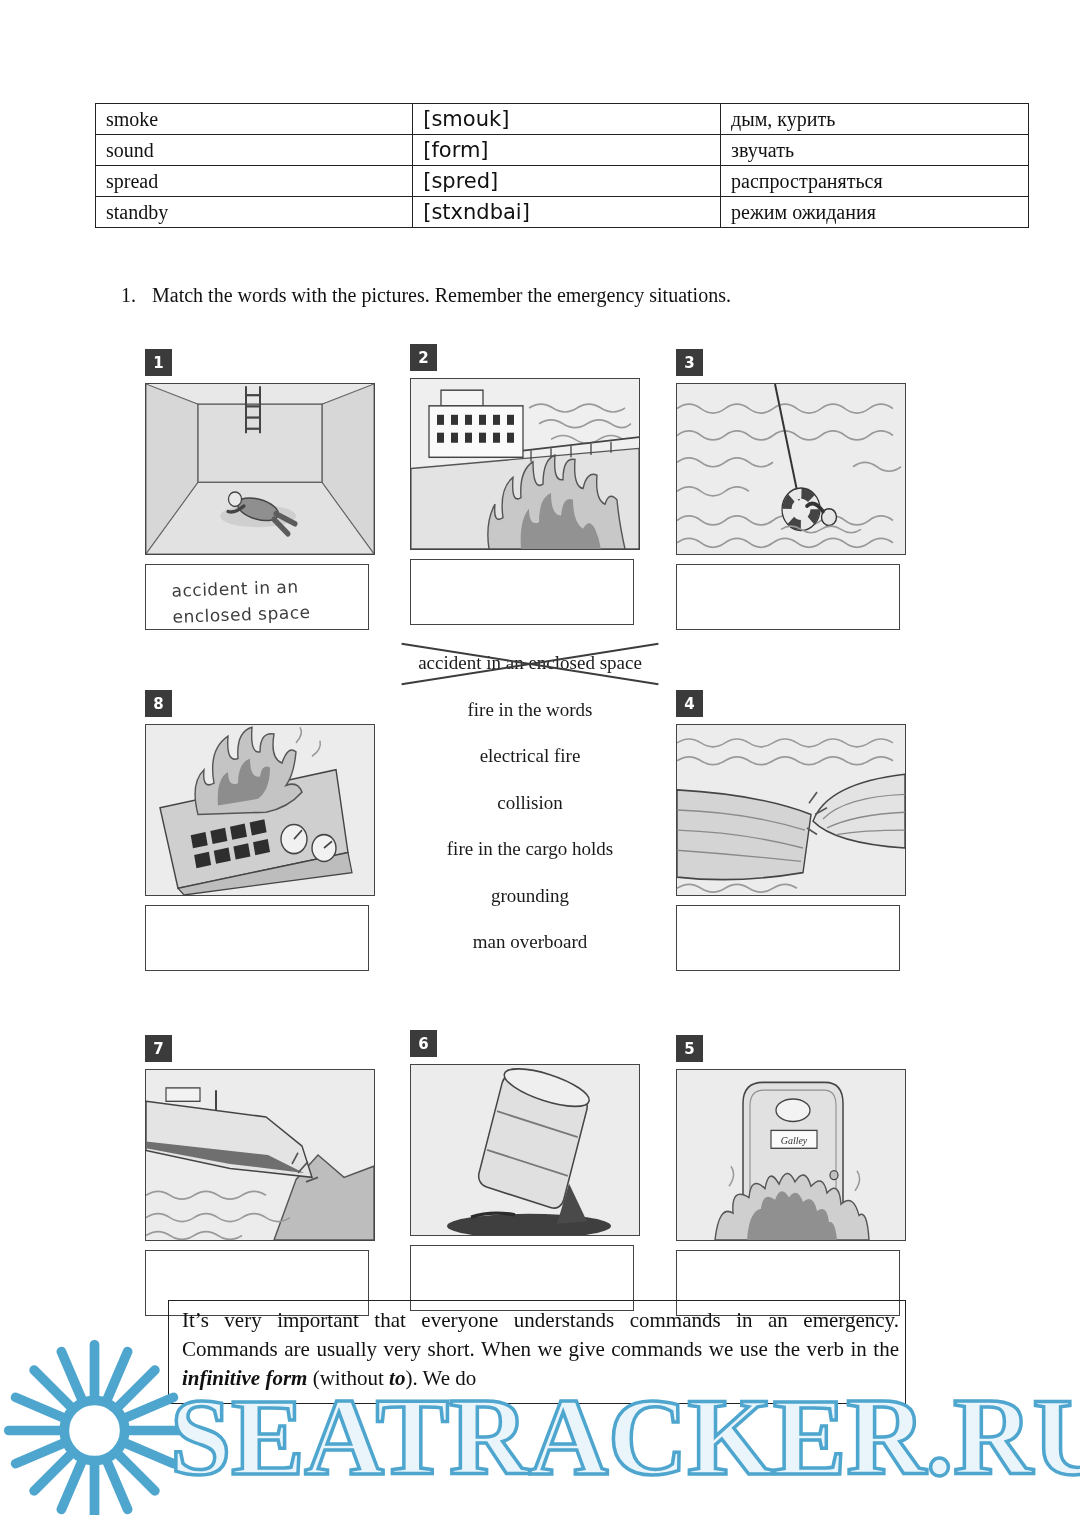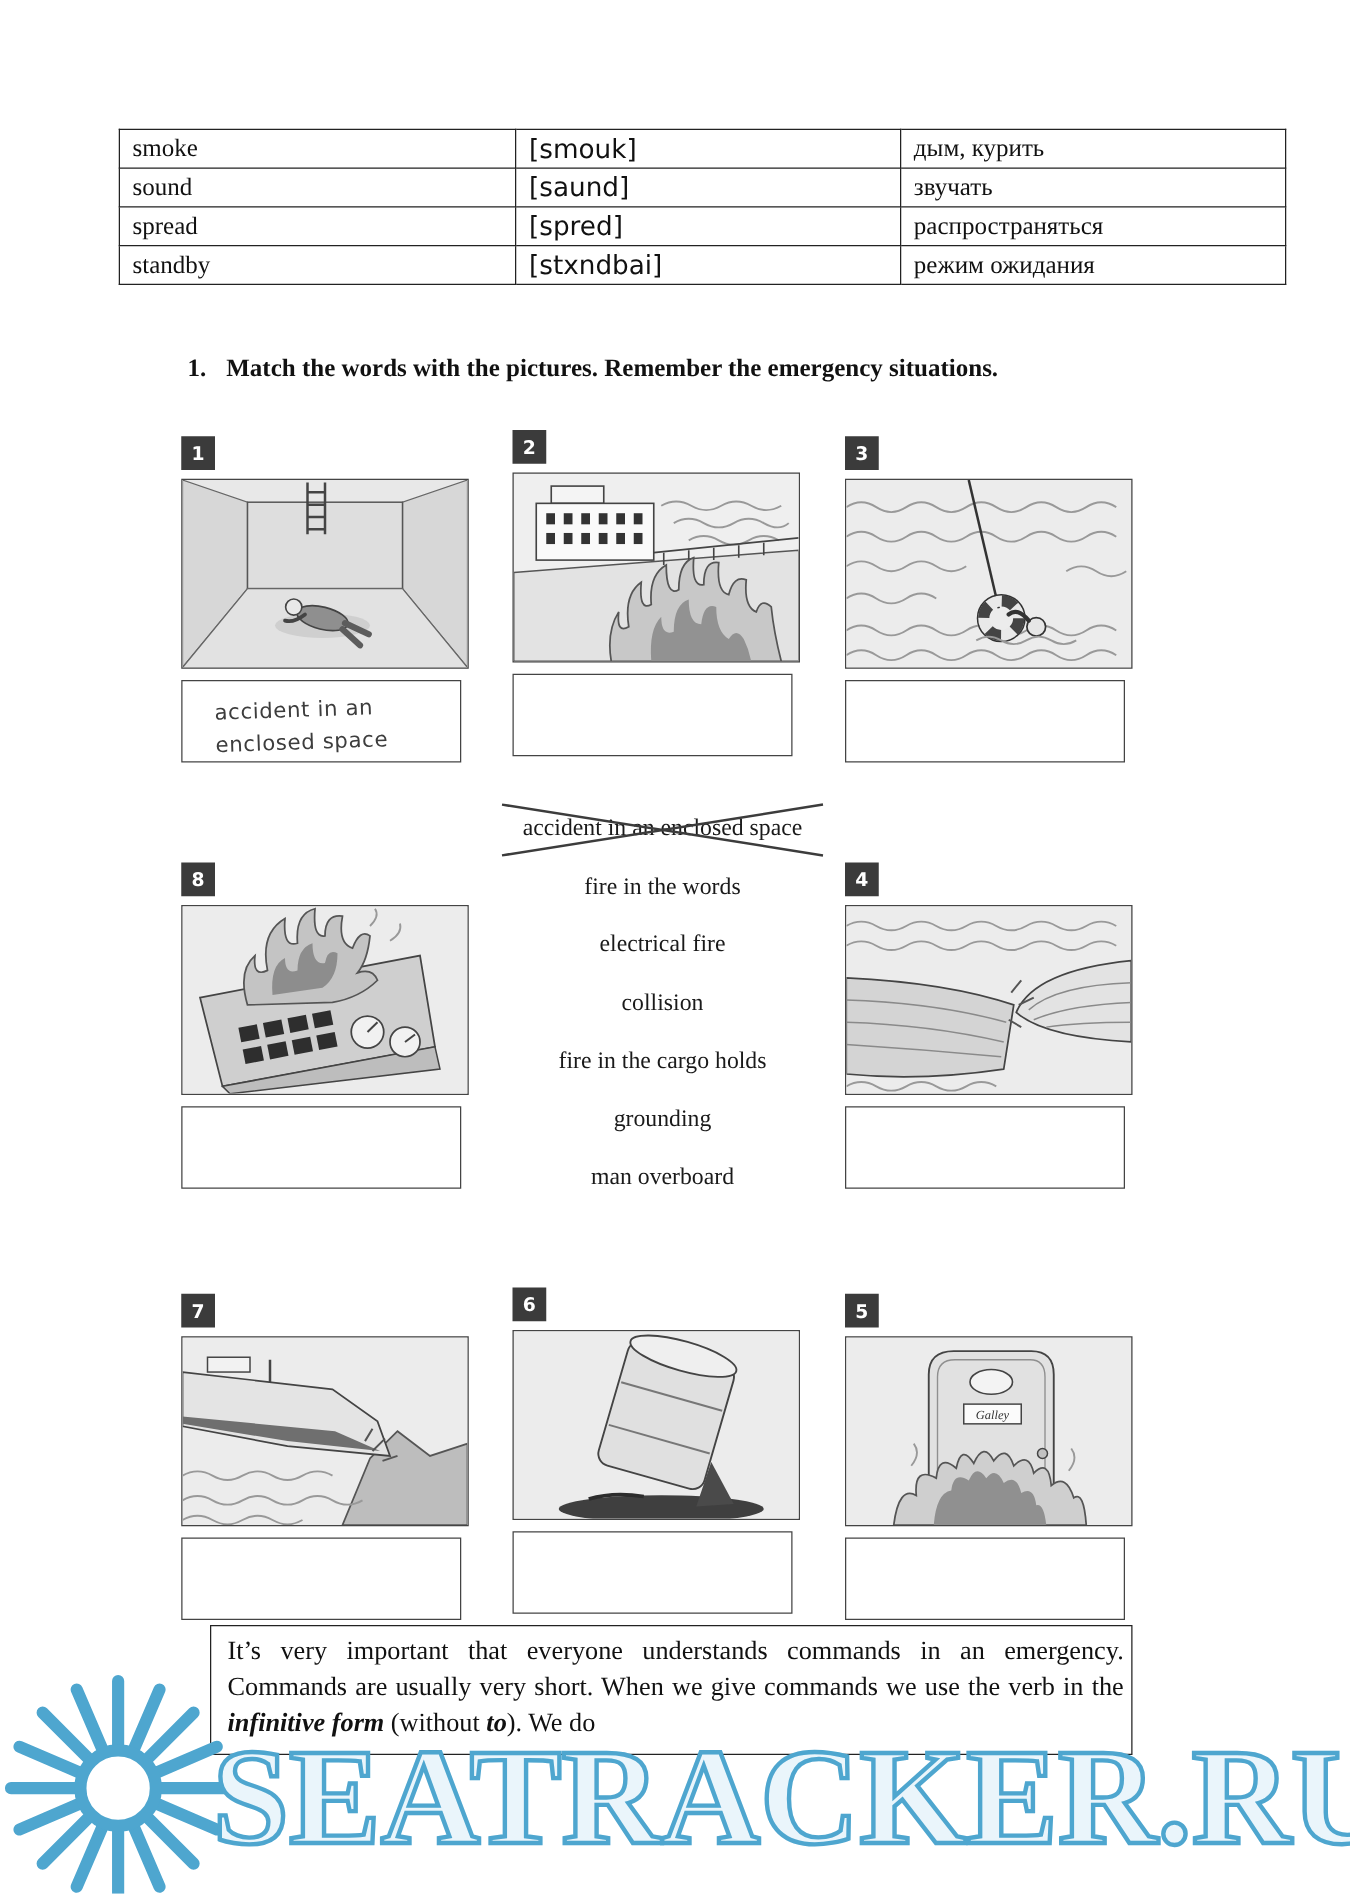--- a/index.html
+++ b/index.html
@@ -6,28 +6,28 @@
   .page{position:relative;width:1080px;height:1515px;background:#ffffff;overflow:hidden;
         font-family:"Liberation Serif",serif;color:#111;}
 
   
   .vocab{position:absolute;left:95px;top:103px;width:934px;border-collapse:collapse;}
   .vocab td{border:1px solid #222;padding:3px 10px;font-size:20px;height:24px;vertical-align:middle;}
   .vocab td.tr{font-family:"DejaVu Sans",sans-serif;font-size:21px;}
   .vocab col.c1{width:34%;} .vocab col.c2{width:33%;} .vocab col.c3{width:33%;}
 
   
-  .heading{position:absolute;left:150px;top:284px;font-size:20px;font-weight:bold;}
+  .heading{position:absolute;left:121px;top:284px;font-size:20px;font-weight:normal;}
   .heading .num{margin-right:16px;}
 
   
   .cell{position:absolute;width:230px;}
   .badge{width:27px;height:27px;background:#3b3b3b;color:#fff;font-family:"DejaVu Sans",sans-serif;
          font-size:15px;font-weight:bold;display:flex;align-items:center;justify-content:center;margin-bottom:7px;}
-  .frame{width:230px;height:152px;border:1px solid #444;background:#ececec;box-sizing:border-box;overflow:hidden;}
+  .frame{width:230px;height:172px;border:1px solid #444;background:#ececec;box-sizing:border-box;overflow:hidden;}
   .frame svg{display:block;width:100%;height:100%;}
   .capbox{width:224px;height:66px;border:1.3px solid #444;background:#fff;margin-top:9px;box-sizing:border-box;}
   .handwriting{width:160px;margin:10px 0 0 26px;font-family:"DejaVu Sans",sans-serif;font-size:17px;
                color:#3d3d3d;line-height:1.55;transform:rotate(-2deg);letter-spacing:.5px;}
 
   
   .wordlist{position:absolute;left:310px;top:640px;width:440px;text-align:center;}
   .wordlist .item{height:46.5px;display:flex;align-items:center;justify-content:center;font-size:19px;color:#1a1a1a;}
   .wordlist .item span{position:relative;display:inline-block;padding:0 4px;}
   .crossed::before,.crossed::after{content:"";position:absolute;left:-14px;right:-14px;top:50%;height:2px;background:#3c3c3c;}
@@ -58,21 +58,21 @@
         <col class="c3">
       </colgroup>
     <tbody>
       <tr>
         <td>smoke</td>
         <td class="tr">[smouk]</td>
         <td>дым, курить</td>
       </tr>
       <tr>
         <td>sound</td>
-        <td class="tr">[saund]</td>
+        <td class="tr">[form]</td>
         <td>звучать</td>
       </tr>
       <tr>
         <td>spread</td>
         <td class="tr">[spred]</td>
         <td>распространяться</td>
       </tr>
       <tr>
         <td>standby</td>
         <td class="tr">[stxndbai]</td>

